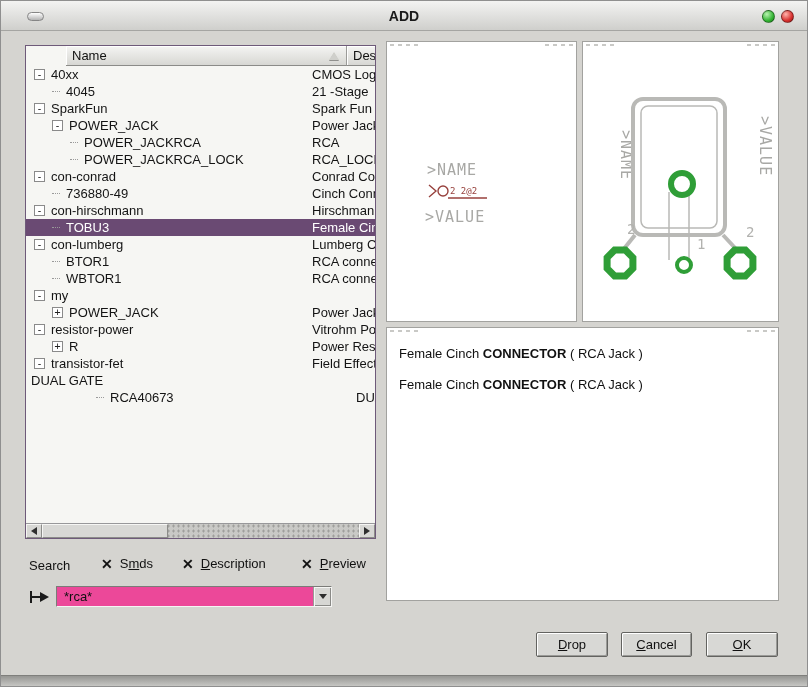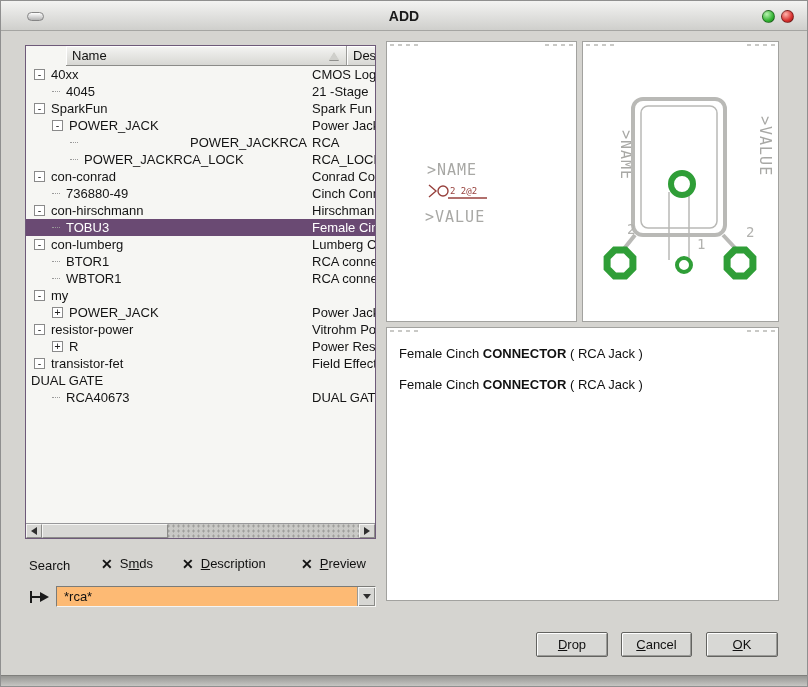--- a/index.html
+++ b/index.html
@@ -61,21 +61,21 @@
 
   
   .search-label { position:absolute; left:28px; top:557px; font-size:13px; color:#111; }
   .cb { position:absolute; top:555px; display:flex; align-items:center; gap:7px; font-size:13px; color:#111; }
   #cb-smds { left:100px; } #cb-desc { left:181px; } #cb-preview { left:300px; }
   .xmark { font-weight:bold; font-size:14px; line-height:1; }
   .mn { text-decoration:underline; }
 
   
   .cmd-icon { position:absolute; left:28px; top:587px; width:22px; height:18px; }
-  .combo { position:absolute; left:55px; top:585px; width:320px; height:21px; background:#fdba74;
+  .combo { position:absolute; left:55px; top:585px; width:276px; height:21px; background:#ec4899;
     border:1px solid; border-color:#7b7b78 #f5f5f3 #f5f5f3 #7b7b78; display:flex; }
   .combo-input { flex:1; border:none; outline:none; background:transparent; font-size:13px;
     padding:0 7px; font-family:inherit; color:#111; min-width:0; }
   .combo-btn { flex:none; width:18px; background:#d7d7d4; border-left:1px solid #9a9a97;
     display:flex; align-items:center; justify-content:center;
     box-shadow: inset 1px 1px 0 #f6f6f4, inset -1px -1px 0 #8a8a87; }
 
   
   .panel { position:absolute; background:#ffffff; border:1px solid #a2a29f; }
   .panel::before { content:""; position:absolute; top:2px; left:3px; width:28px; height:2px;
@@ -150,21 +150,21 @@
           <div class="cell-desc">Spark Fun</div>
         </div>
         <div class="tree-row">
           <div class="cell-name" style="padding-left: 26px;">
             <span class="expander">-</span>
             <span>POWER_JACK</span>
           </div>
           <div class="cell-desc">Power Jack</div>
         </div>
         <div class="tree-row">
-          <div class="cell-name" style="padding-left: 44px; justify-content: space-between;">
+          <div class="cell-name" style="padding-left: 44px;">
             <span class="tick"></span>
             <span>POWER_JACKRCA</span>
           </div>
           <div class="cell-desc">RCA</div>
         </div>
         <div class="tree-row">
           <div class="cell-name" style="padding-left: 44px;">
             <span class="tick"></span>
             <span>POWER_JACKRCA_LOCK</span>
           </div>
@@ -251,21 +251,21 @@
           <div class="cell-name" style="padding-left: 8px;">
             <span class="expander">-</span>
             <span>transistor-fet</span>
           </div>
           <div class="cell-desc">Field Effect</div>
         </div>
         <div class="tree-row">
           <div class="cell-desc">DUAL GATE</div>
         </div>
         <div class="tree-row">
-          <div class="cell-name" style="padding-left: 26px;">
+          <div class="cell-name" style="padding-left: 26px; margin-left: 44px;">
             <span class="tick"></span>
             <span>RCA40673</span>
           </div>
           <div class="cell-desc">DUAL GATE</div>
         </div>
       </div>
     <div class="hscroll">
       <div class="sb-btn">
           <span class="tri-left"></span>
         </div>

